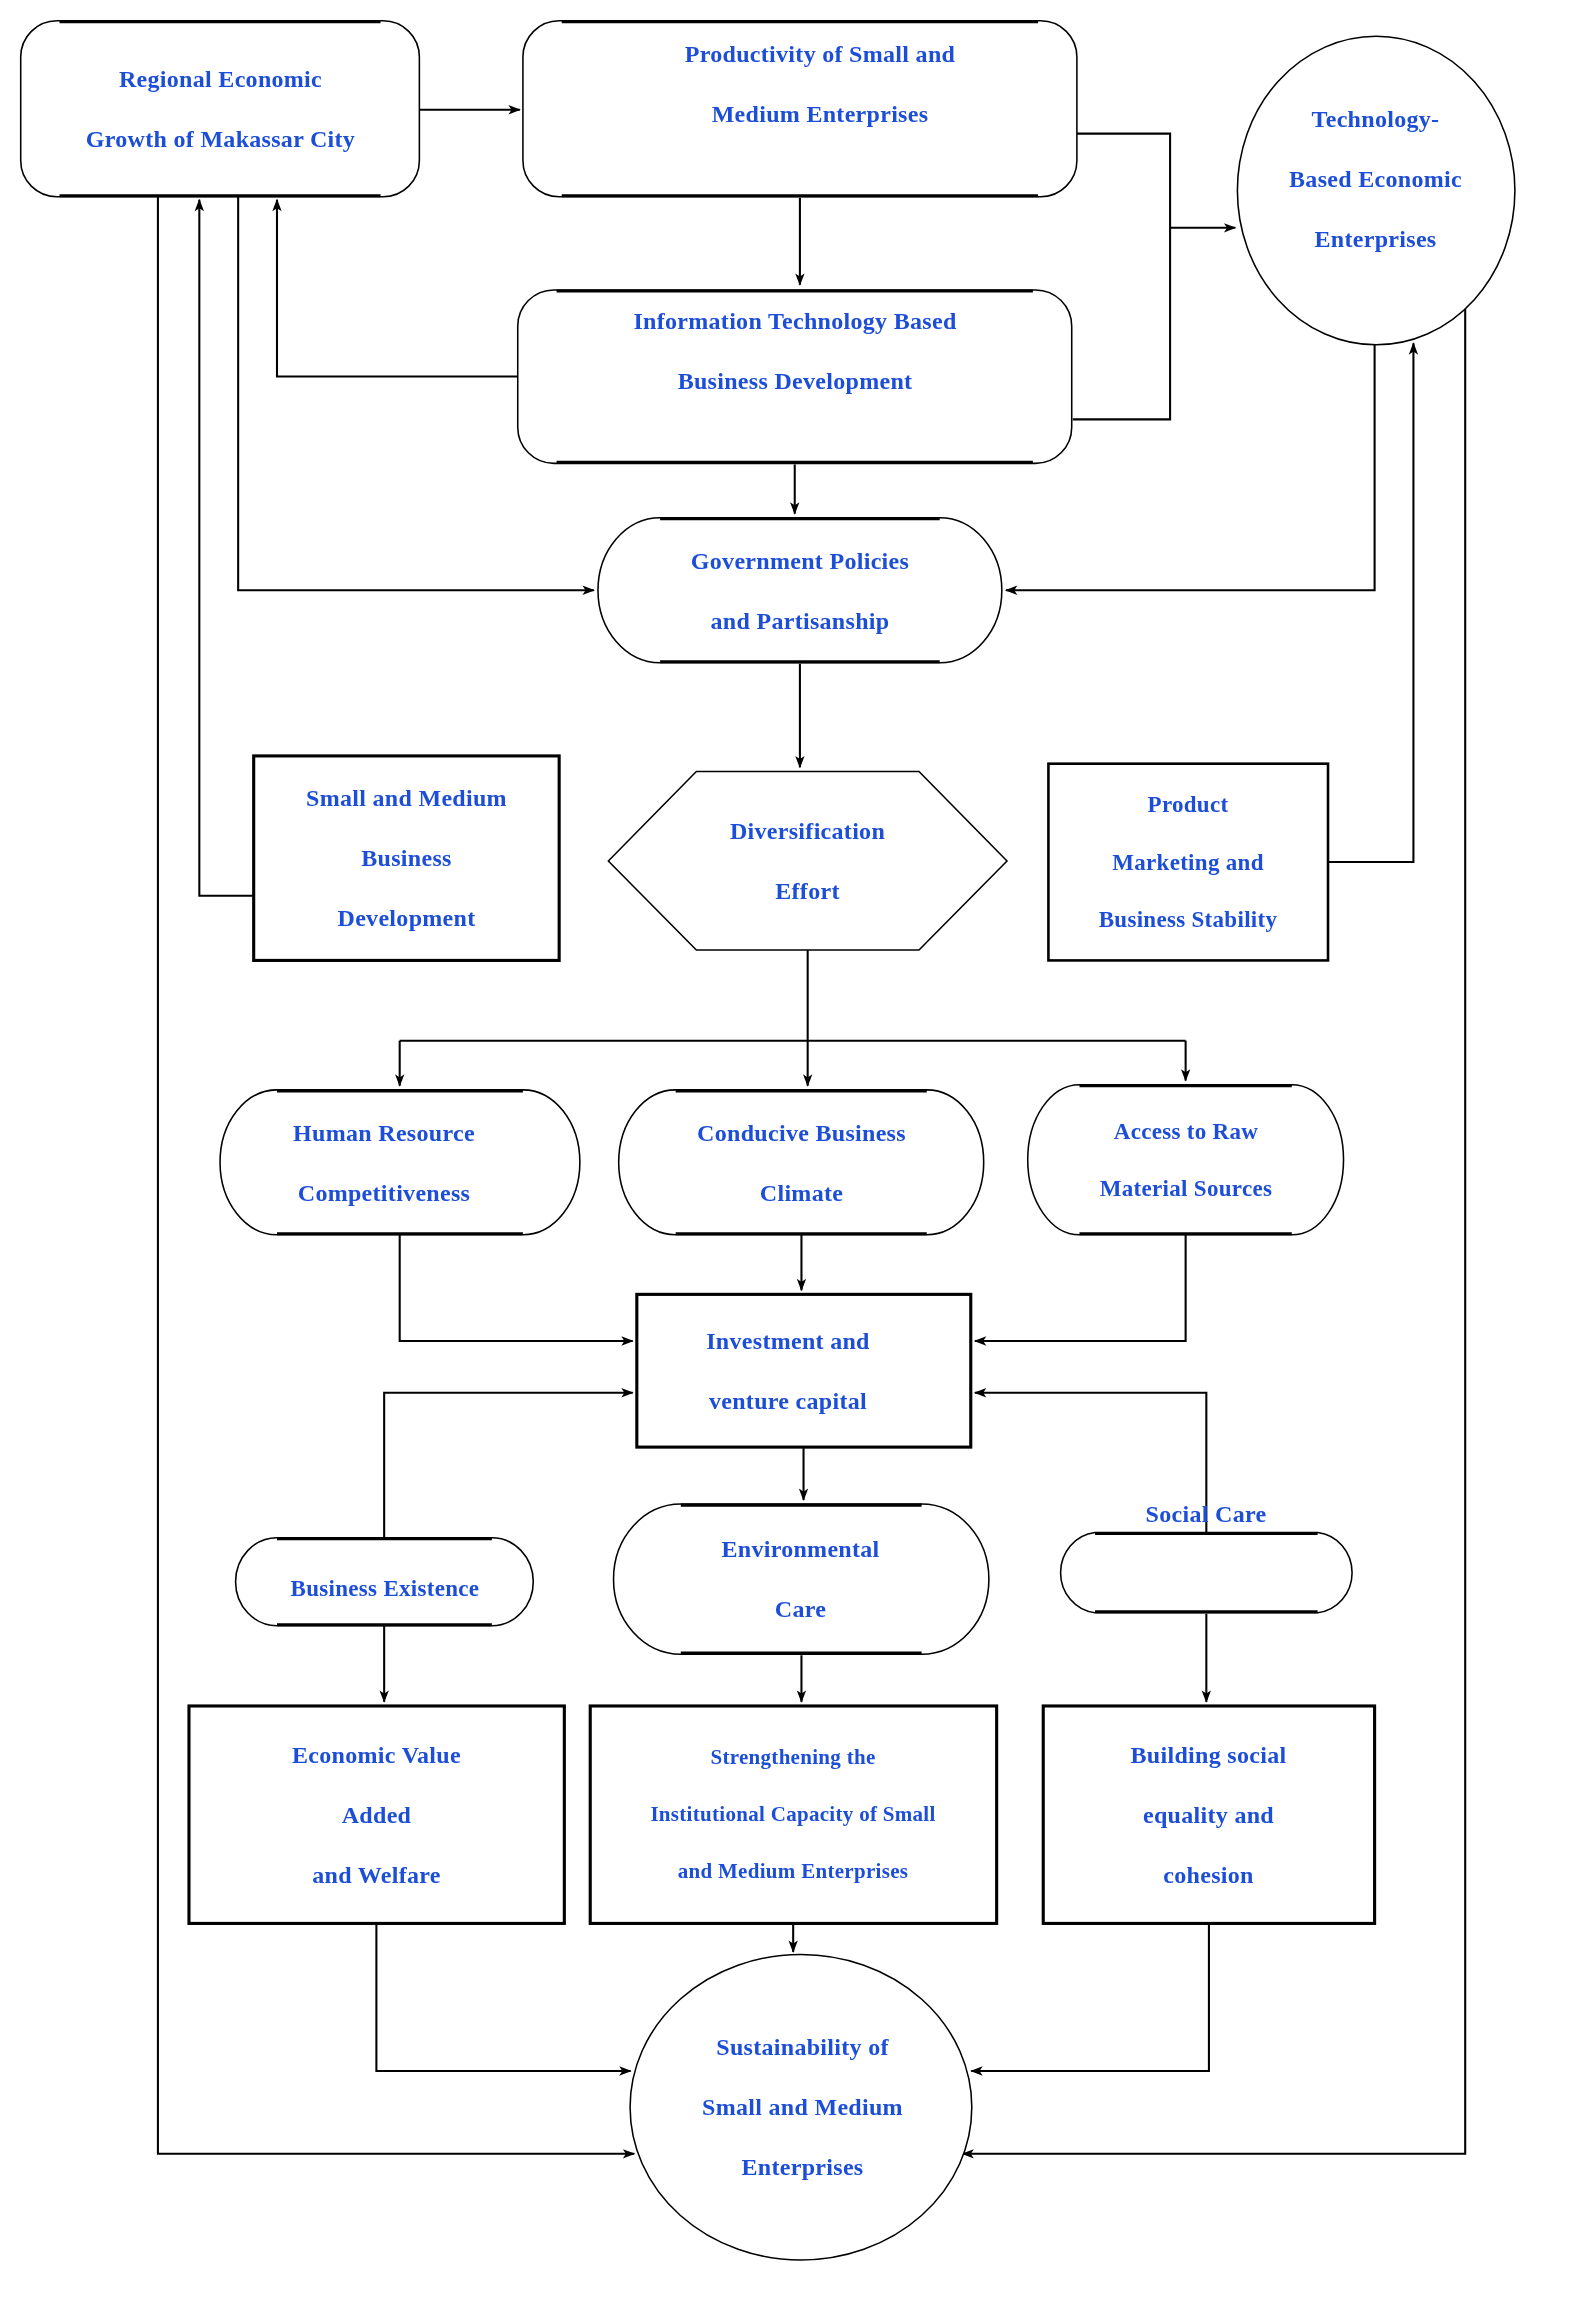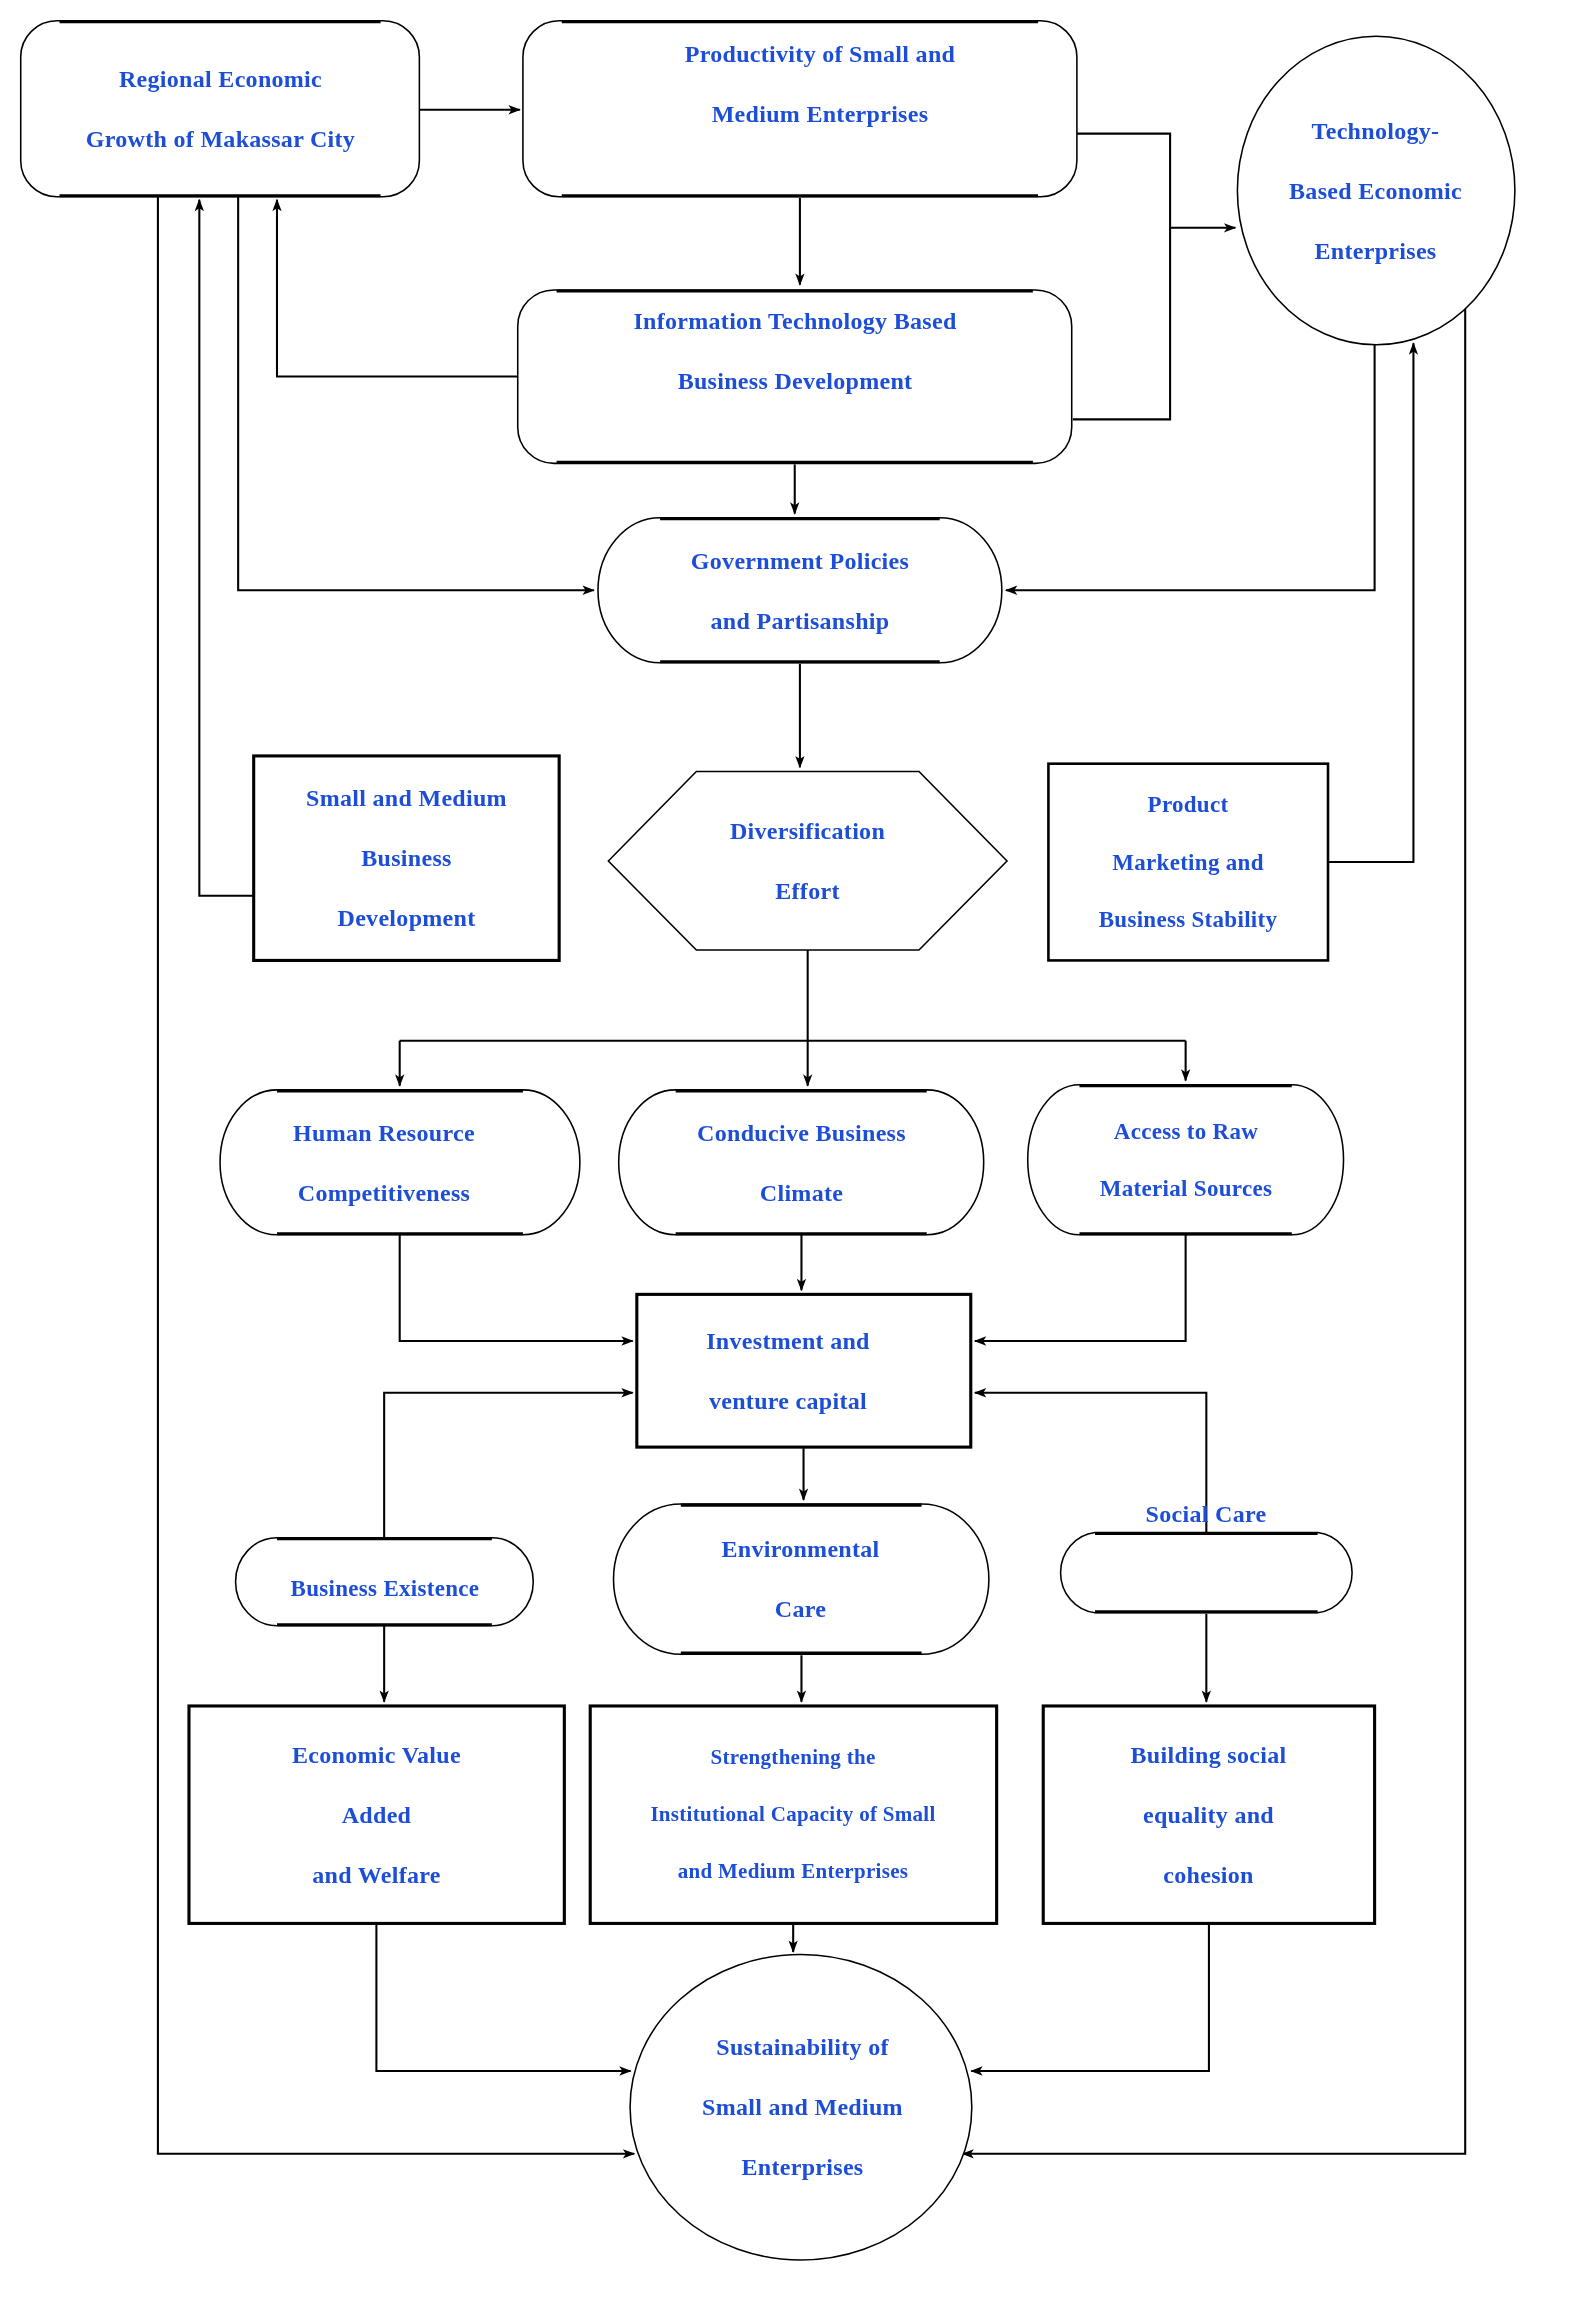--- a/index.html
+++ b/index.html
@@ -131,21 +131,21 @@
 
     <ellipse class="thin" cx="1547" cy="4070" rx="330" ry="295"></ellipse>
   </svg>
 
   <div class="lbl" style="left:21px;top:21px;width:399px;height:176px;">Regional Economic
 Growth of Makassar City</div>
 
   <div class="lbl" style="left:523px;top:21px;width:554px;height:125px;margin-left:20px;">Productivity of Small and
 Medium Enterprises</div>
 
-  <div class="lbl" style="left:1237px;top:36px;width:277px;height:309px;">Technology-
+  <div class="lbl" style="left:1237px;top:24px;width:277px;height:309px;">Technology-
 Based Economic
 Enterprises</div>
 
   <div class="lbl" style="left:518px;top:290px;width:554px;height:122px;">Information Technology Based
 Business Development</div>
 
   <div class="lbl" style="left:598px;top:518px;width:404px;height:145px;">Government Policies
 and Partisanship</div>
 
   <div class="lbl" style="left:254px;top:756px;width:305px;height:204px;">Small and Medium

